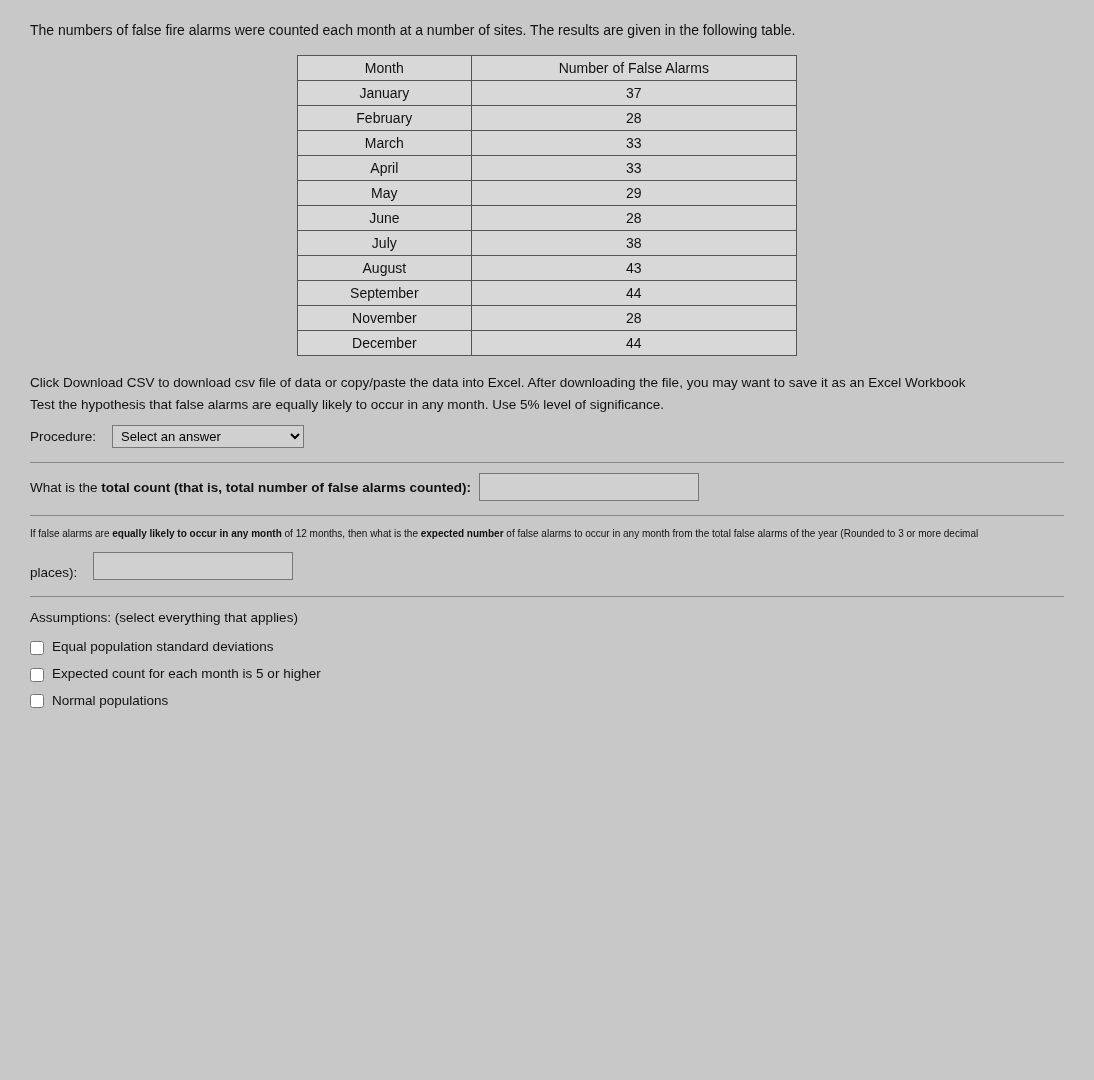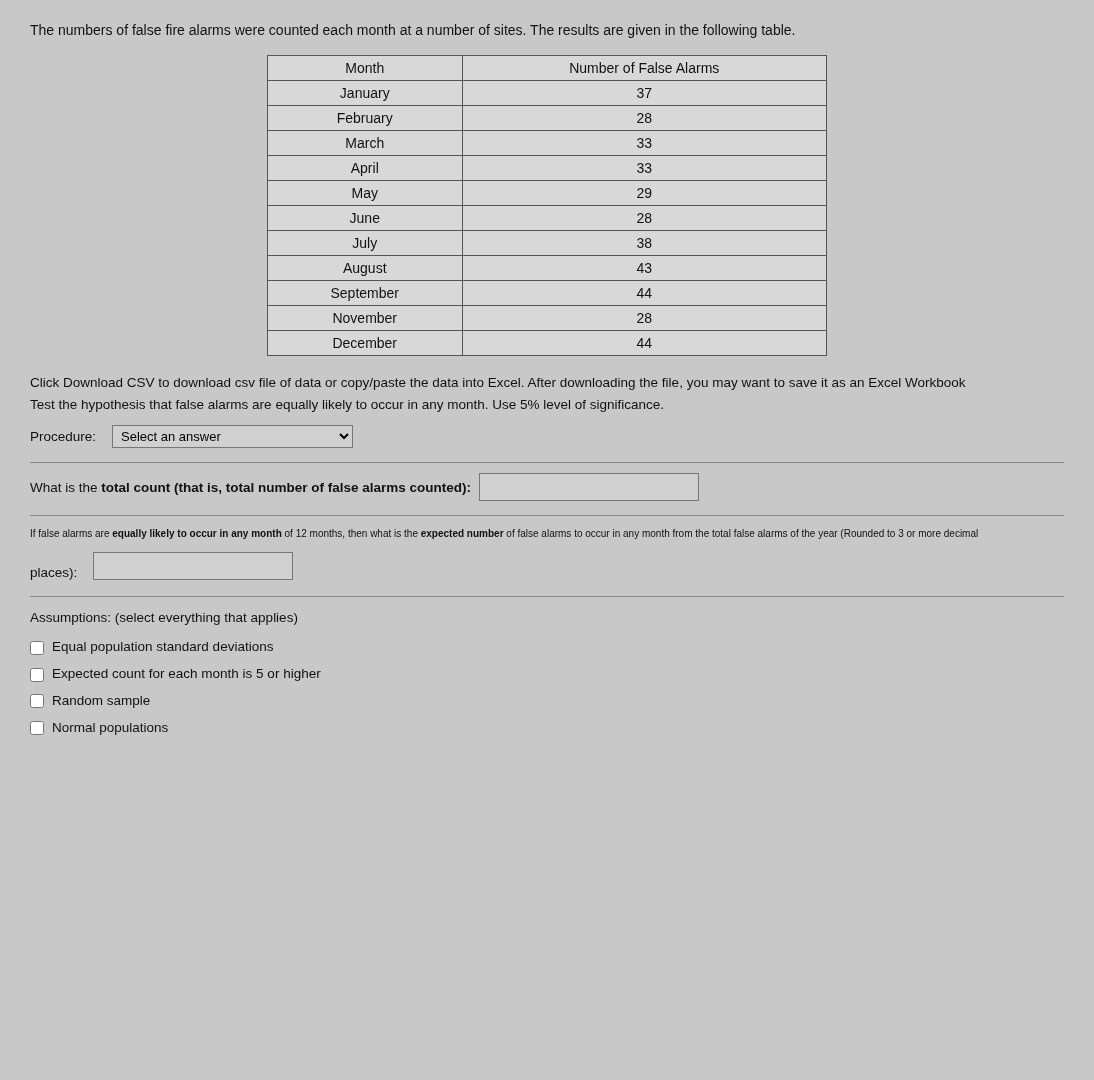--- a/index.html
+++ b/index.html
@@ -25,21 +25,21 @@
     }
 
     .table-container {
       display: flex;
       justify-content: center;
       margin-bottom: 16px;
     }
 
     table {
       border-collapse: collapse;
-      width: 560px;
+      width: 500px;
       background: #d946ef;
     }
 
     table th, table td {
       border: 1px solid #555;
       padding: 4px 12px;
       text-align: center;
       font-size: 14px;
     }
 
@@ -66,21 +66,21 @@
       display: flex;
       align-items: center;
       gap: 16px;
       margin-bottom: 14px;
       font-size: 13.5px;
     }
 
     .procedure-row select {
       font-size: 13px;
       padding: 2px 4px;
-      width: 241px;
+      width: 192px;
       background: #d0d0d0;
       border: 1px solid #777;
     }
 
     .section-divider {
       border: none;
       border-top: 1px solid #888;
       margin: 10px 0;
     }
 
@@ -251,20 +251,16 @@
   <div class="checkbox-item">
         <input type="checkbox" style="">
         <span>Equal population standard deviations</span>
       </div>
       <div class="checkbox-item">
         <input type="checkbox" style="">
         <span>Expected count for each month is 5 or higher</span>
       </div>
       <div class="checkbox-item">
         <input type="checkbox" style="">
-        <span>Random sample</span>
-      </div>
-      <div class="checkbox-item">
-        <input type="checkbox" style="">
         <span>Normal populations</span>
       </div>
     </div>
 </div>
 
 </body></html>

